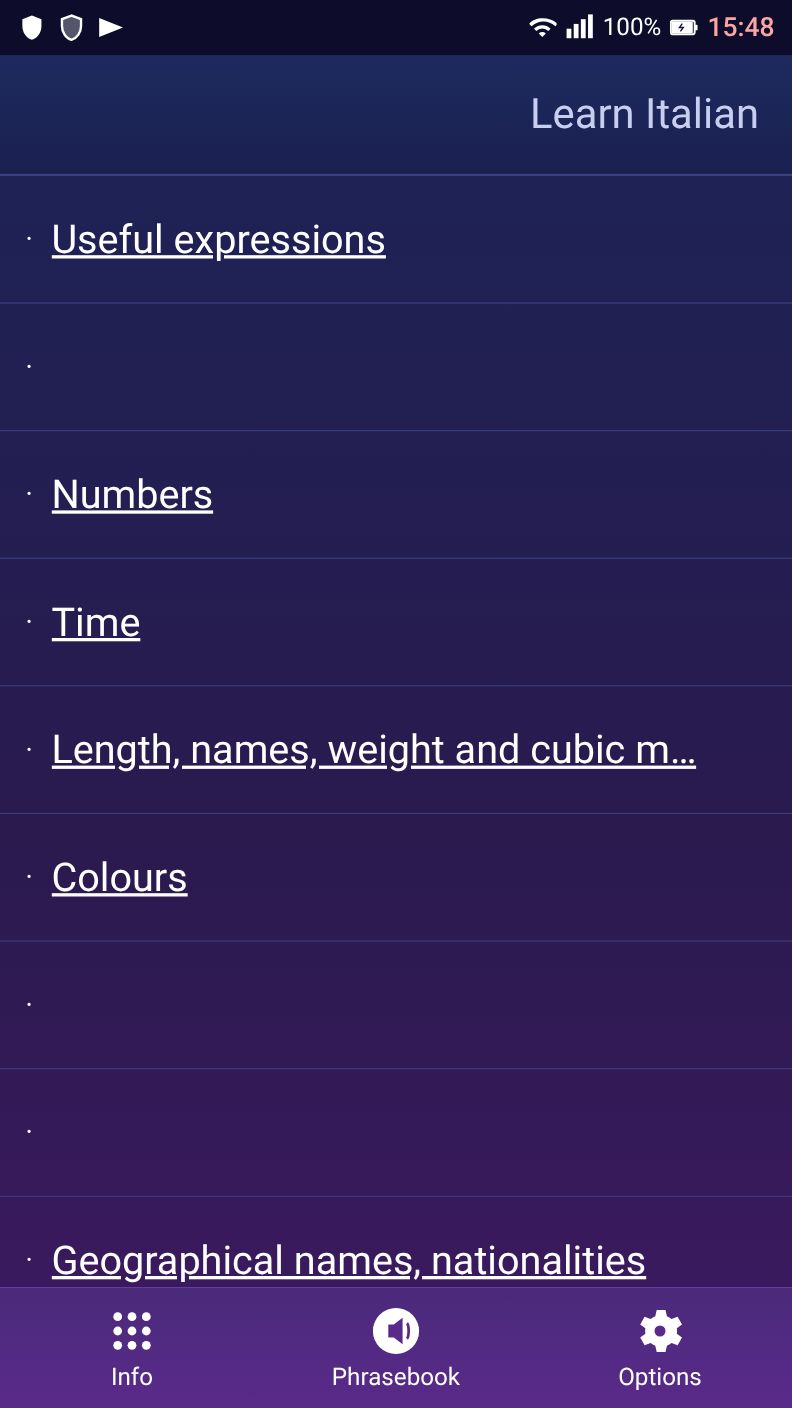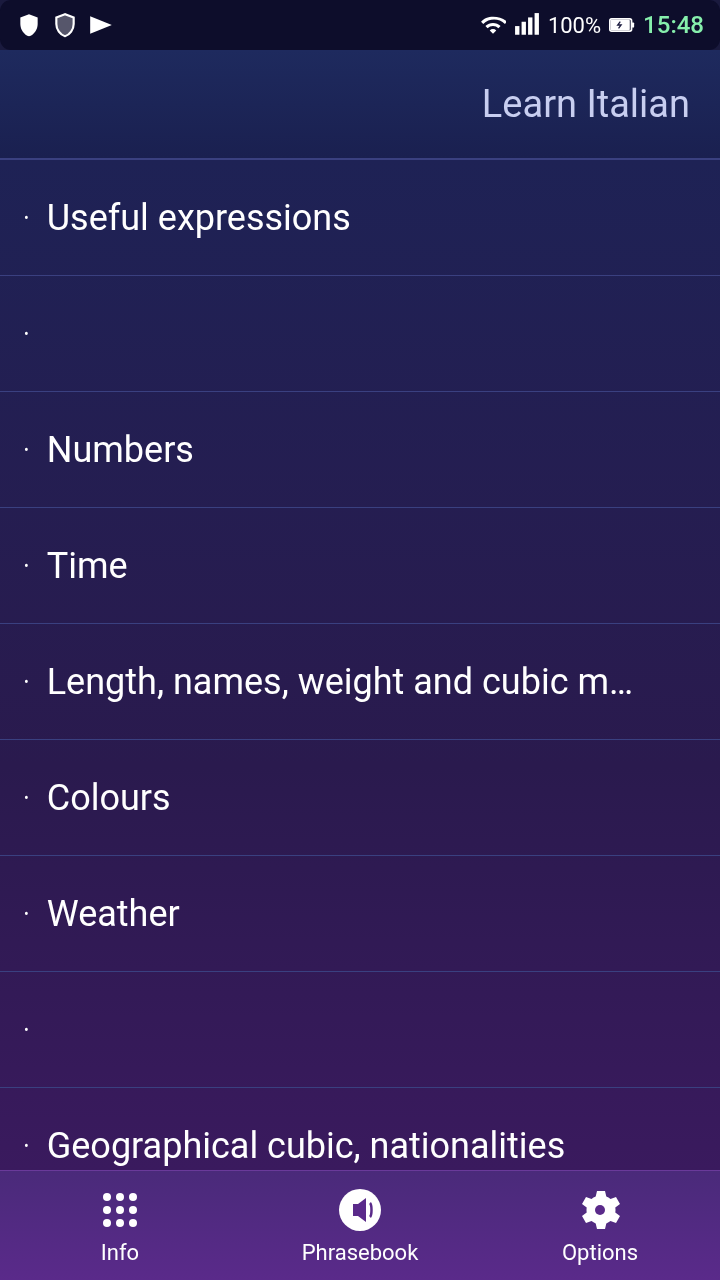--- a/index.html
+++ b/index.html
@@ -17,21 +17,20 @@
 
     
     #status-bar {
       height: 50px;
       background: #0d0d2b;
       display: flex;
       align-items: center;
       justify-content: space-between;
       padding: 0 16px;
       flex-shrink: 0;
-      border-radius: 11px;
     }
 
     .status-icons-left {
       display: flex;
       gap: 10px;
       align-items: center;
     }
 
     .status-icons-right {
       display: flex;
@@ -43,21 +42,21 @@
 
     .status-icon {
       width: 26px;
       height: 26px;
       display: flex;
       align-items: center;
       justify-content: center;
     }
 
     .status-time {
-      color: #86efac;
+      color: #fca5a5;
       font-size: 24px;
       font-weight: 500;
     }
 
     .battery-text {
       color: white;
       font-size: 22px;
     }
 
     
@@ -101,20 +100,21 @@
       flex-shrink: 0;
     }
 
     .menu-item-label {
       color: white;
       font-size: 36px;
       font-weight: 400;
       white-space: nowrap;
       overflow: hidden;
       text-overflow: ellipsis;
+      text-decoration: underline;
     }
 
     
     #bottom-nav {
       height: 110px;
       background: linear-gradient(180deg, #4a2a7a 0%, #5a2a8a 100%);
       display: flex;
       align-items: center;
       justify-content: space-around;
       flex-shrink: 0;
@@ -232,28 +232,27 @@
     <div class="menu-item">
       <span class="bullet">•</span>
       <span class="menu-item-label">Length, names, weight and cubic m…</span>
     </div>
     <div class="menu-item">
       <span class="bullet">•</span>
       <span class="menu-item-label">Colours</span>
     </div>
     <div class="menu-item">
       <span class="bullet">•</span>
-      <span class="menu-item-label">Weather</span>
-    </div>
-    <div class="menu-item">
-      <span class="bullet">•</span>
-    </div>
-    <div class="menu-item">
-      <span class="bullet">•</span>
-      <span class="menu-item-label">Geographical cubic, nationalities</span>
+    </div>
+    <div class="menu-item">
+      <span class="bullet">•</span>
+    </div>
+    <div class="menu-item">
+      <span class="bullet">•</span>
+      <span class="menu-item-label">Geographical names, nationalities</span>
     </div>
   </div>
 
 <div id="bottom-nav">
   <div class="nav-item">
     <div class="nav-icon">
       <svg width="44" height="44" viewBox="0 0 44 44">
         <circle cx="9" cy="9" r="4" fill="white"></circle>
         <circle cx="22" cy="9" r="4" fill="white"></circle>
         <circle cx="35" cy="9" r="4" fill="white"></circle>

